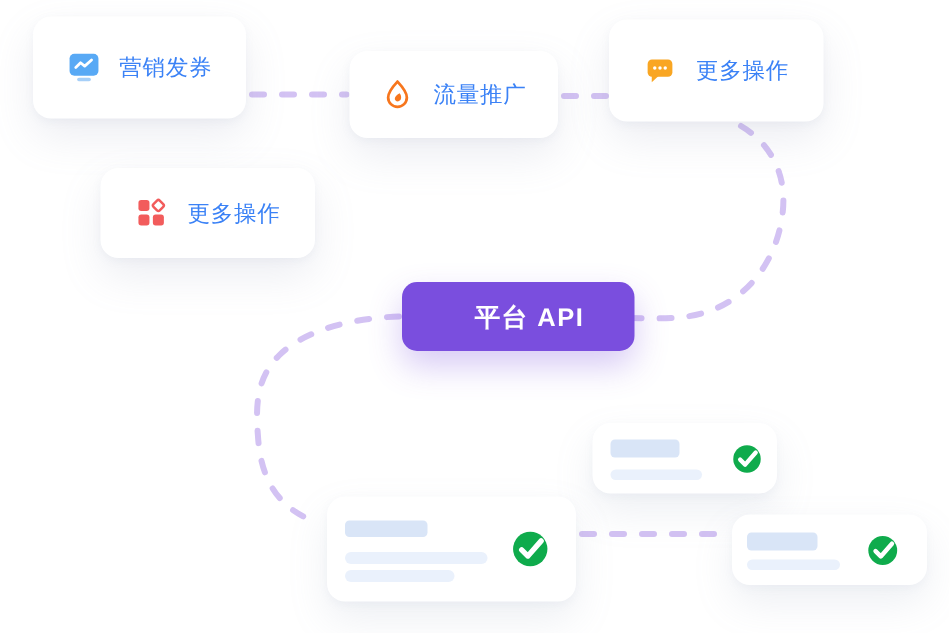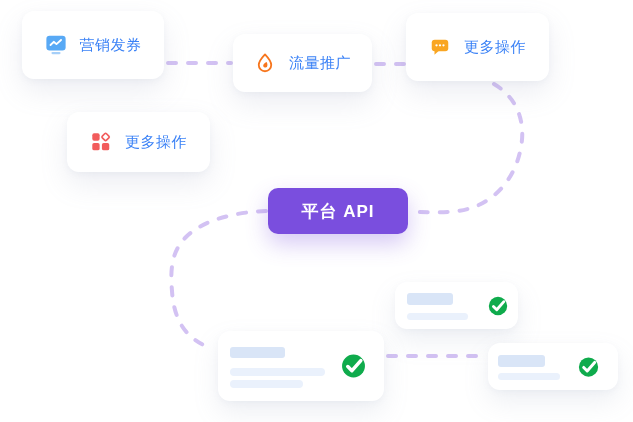--- a/index.html
+++ b/index.html
@@ -32,20 +32,21 @@
   .c-review{left:406px;top:13px;width:143px;height:68px;}
   .c-more{left:67px;top:112px;width:143px;height:60px;}
 
   .api-btn{
     position:absolute;left:268px;top:188px;width:140px;height:46px;
     background:#7A4EDE;border-radius:10px;
     display:flex;align-items:center;justify-content:center;
     color:#ffffff;font-size:17px;font-weight:bold;letter-spacing:1px;
     box-shadow:0 10px 22px rgba(122,78,222,.30);
     cursor:pointer;
+    padding-left:15px;
   }
 
   .result{position:absolute;background:#fff;border-radius:12px;
     box-shadow:0 12px 26px rgba(141,152,178,.15),0 2px 6px rgba(141,152,178,.07);}
   .r-top{left:395px;top:282px;width:123px;height:47px;}
   .r-left{left:218px;top:331px;width:166px;height:70px;}
   .r-right{left:488px;top:343px;width:130px;height:47px;}
   .skel{position:absolute;border-radius:4px;background:#EAF1FC;}
   .skel.primary{background:#D9E5F7;border-radius:3px;}
   .r-top .l1{left:12px;top:11px;width:46px;height:12px;}

